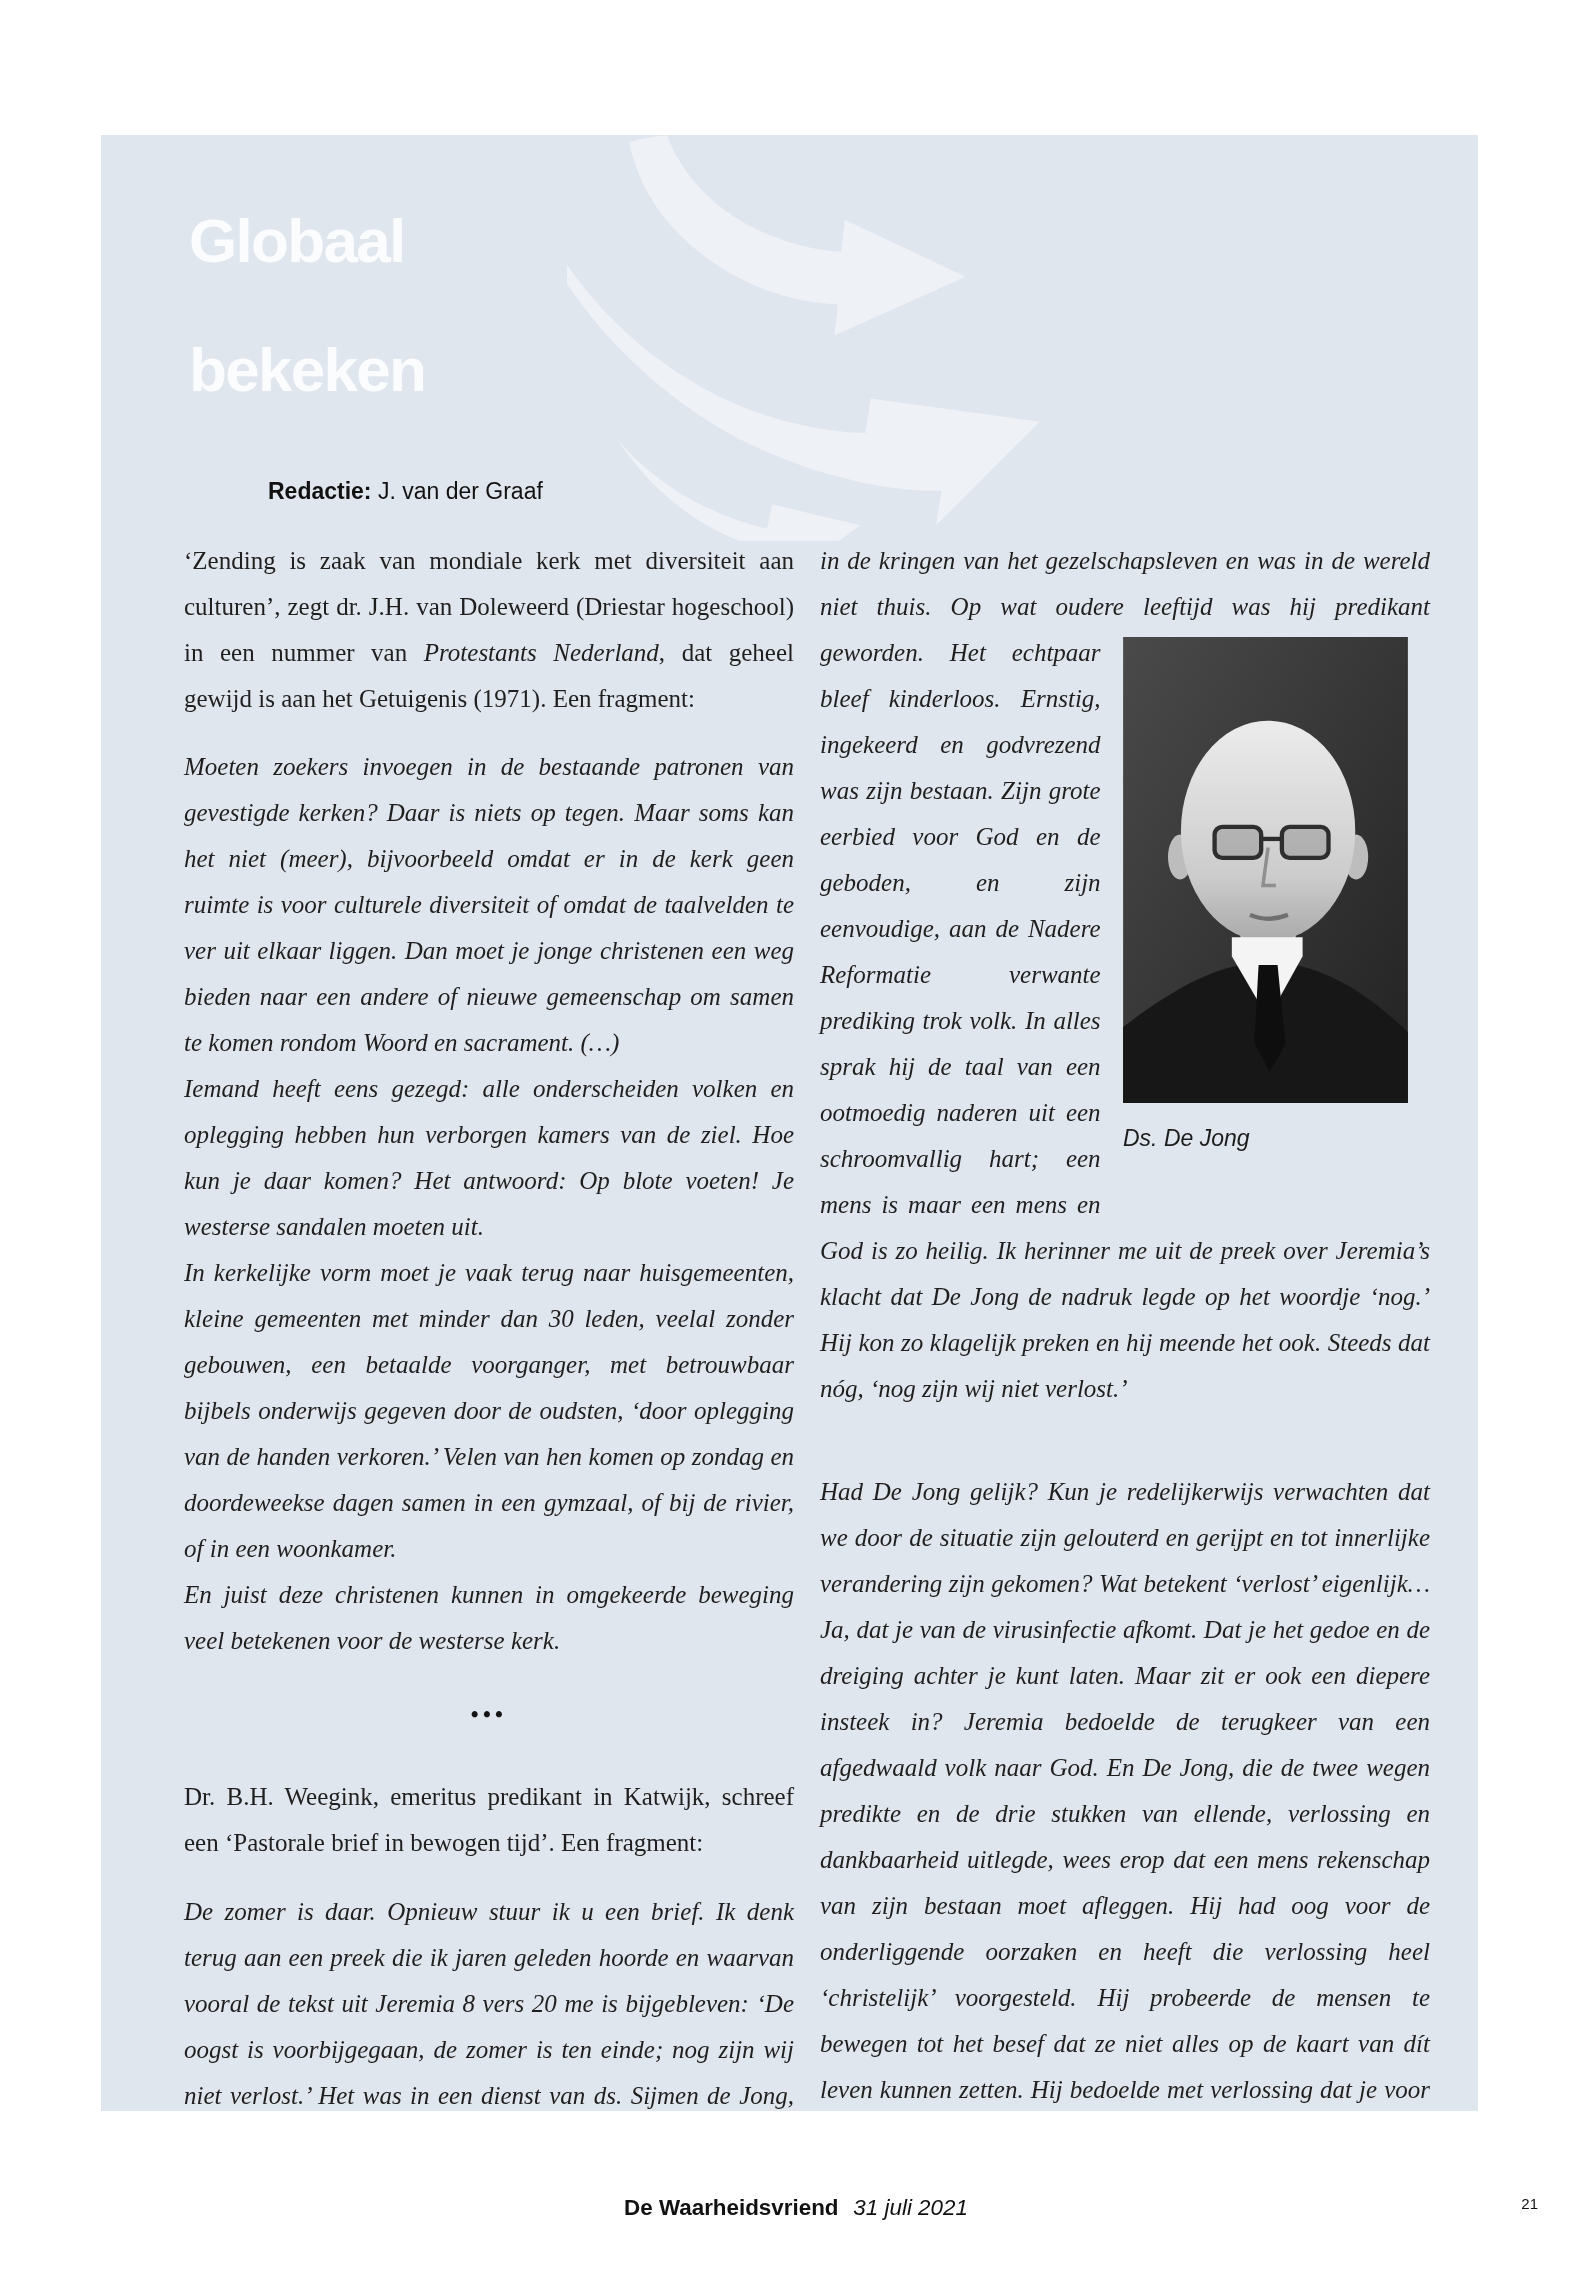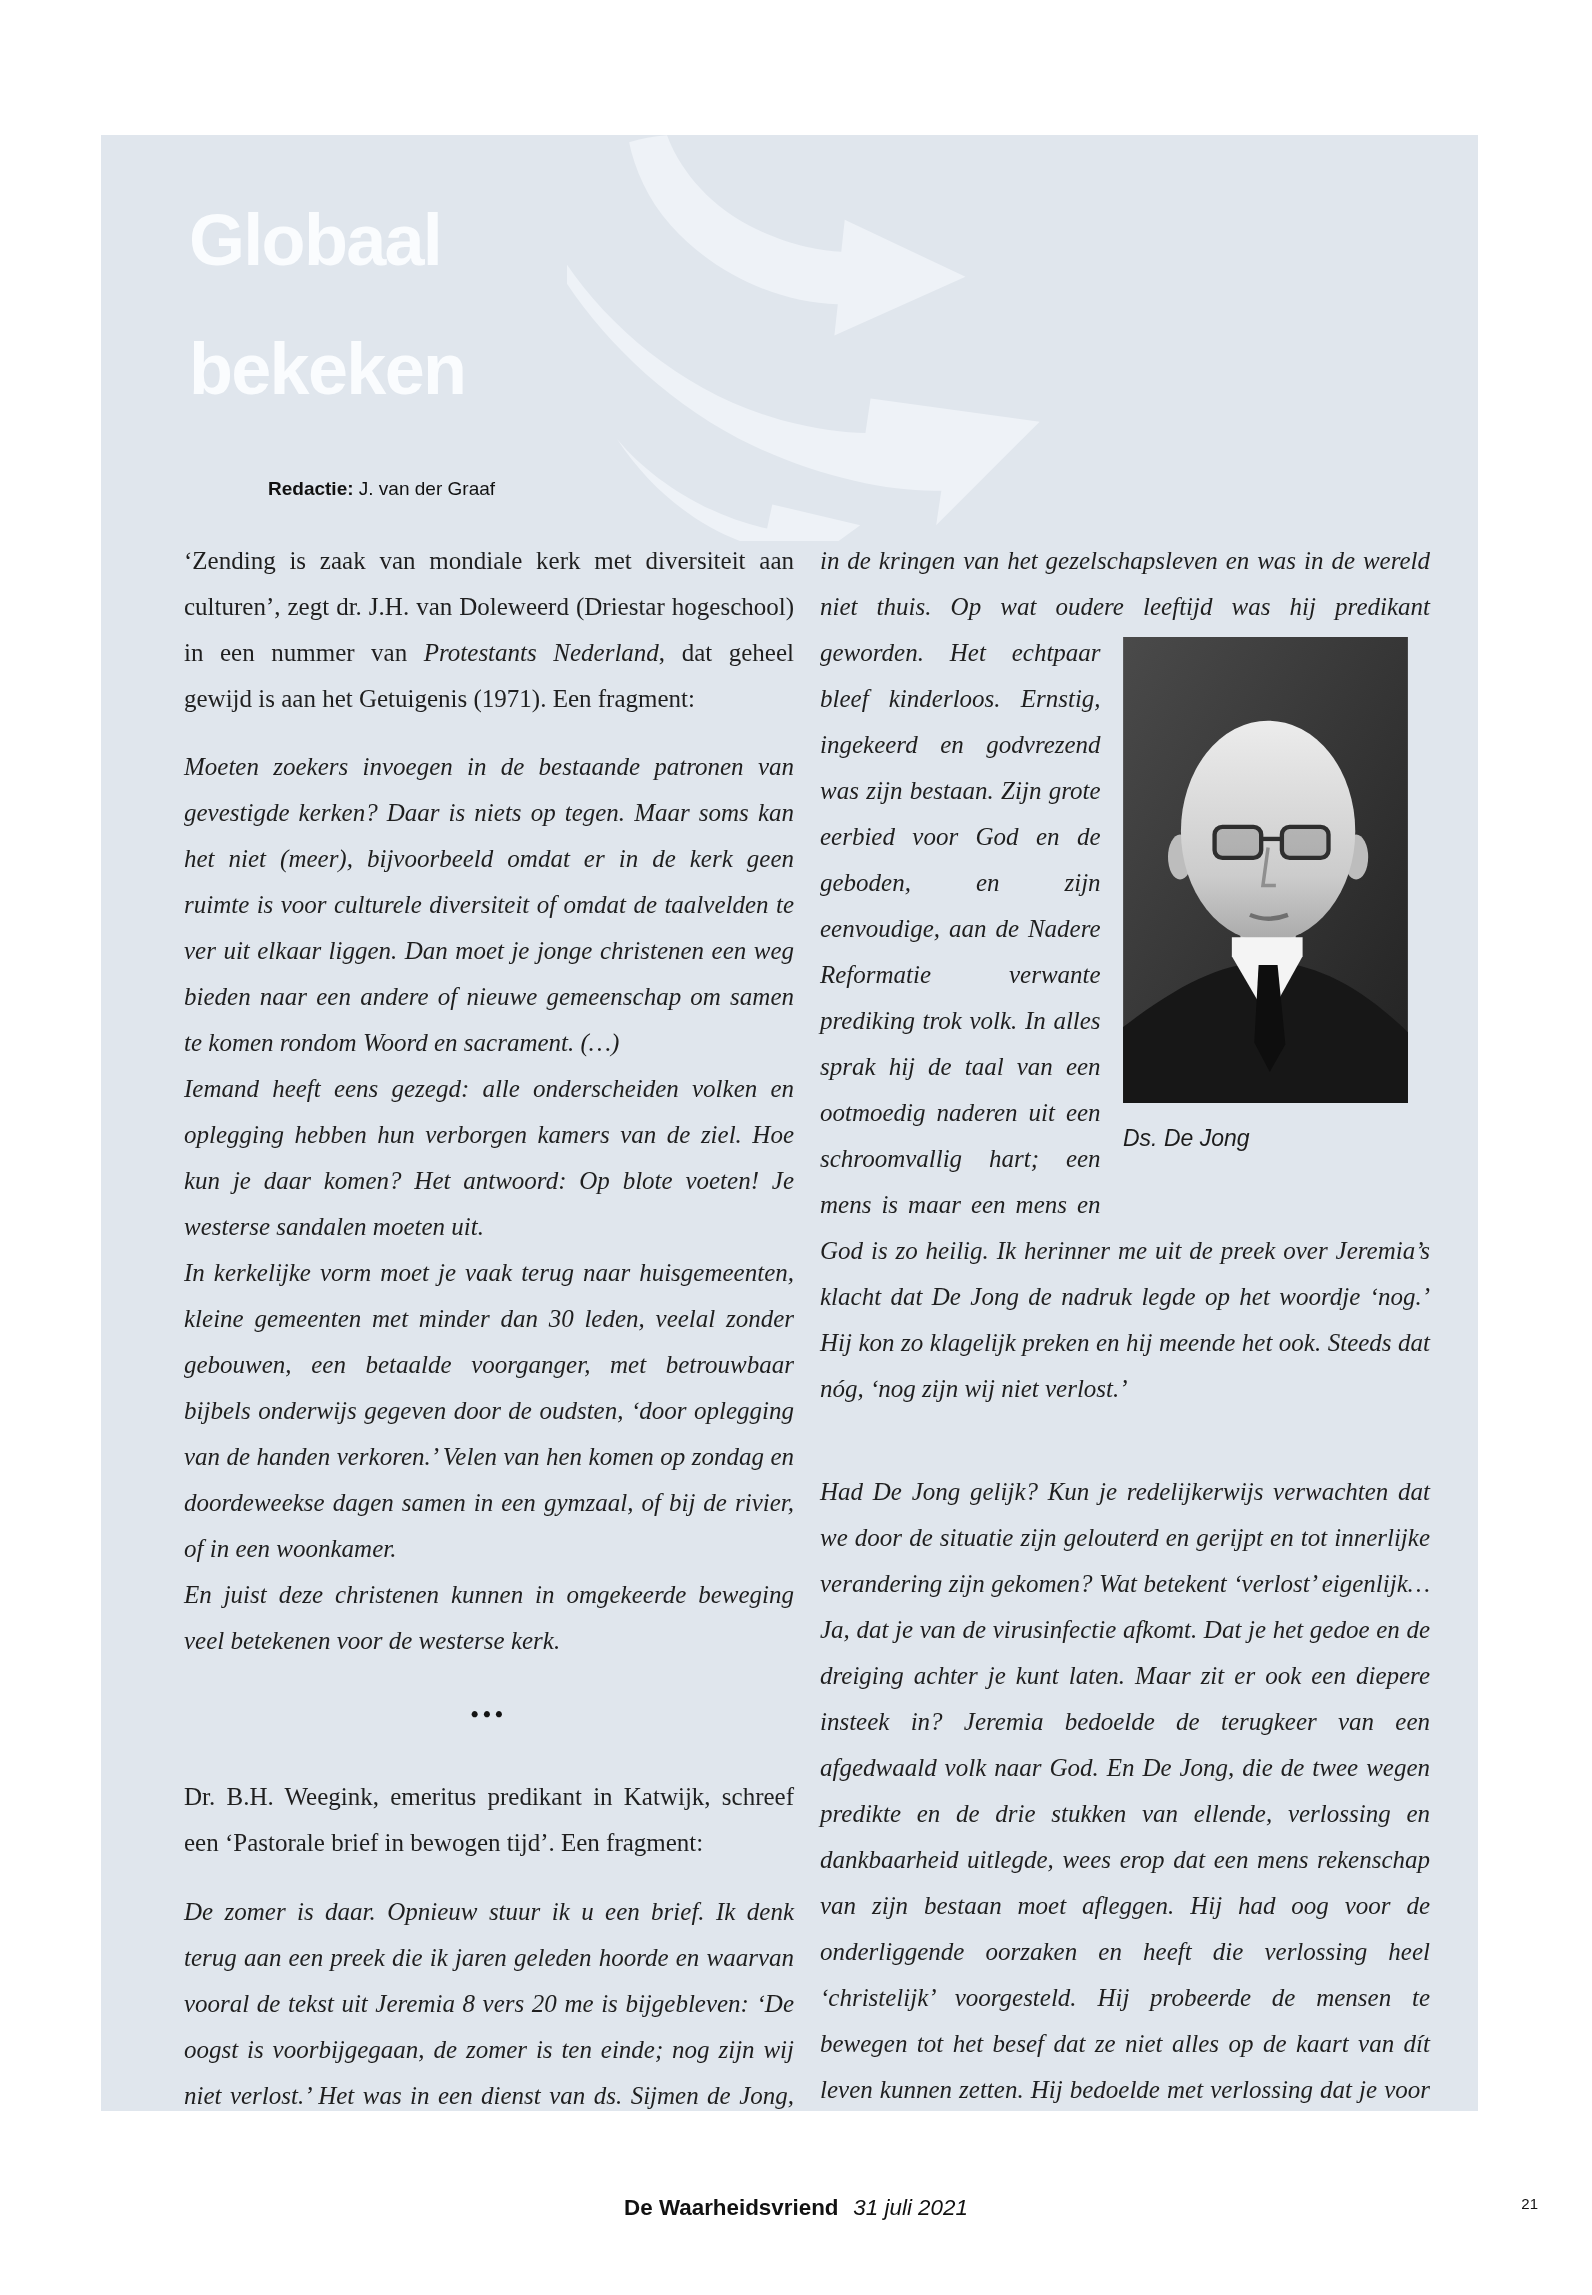--- a/index.html
+++ b/index.html
@@ -3,26 +3,26 @@
 <meta charset="utf-8">
 <style>
   html,body{margin:0;padding:0;background:#ffffff;}
   .page{position:relative;width:1592px;height:2295px;background:#ffffff;overflow:hidden;
         font-family:"Liberation Serif","DejaVu Serif",serif;color:#1f1f1f;}
   .panel{position:absolute;left:101px;top:135px;width:1377px;height:1976px;
          background:#e0e6ed;overflow:hidden;}
   .swoosh{position:absolute;left:466px;top:0;width:483px;height:406px;}
   .title{position:absolute;left:88px;top:41px;margin:0;
          font-family:"Liberation Sans","DejaVu Sans",sans-serif;
-         font-weight:bold;font-size:72px;line-height:129px;letter-spacing:-1.7px;
+         font-weight:bold;font-size:62px;line-height:129px;letter-spacing:-1.7px;
          color:#fafcfe;z-index:2;}
   .title span{display:block;}
   .redactie{position:absolute;left:167px;top:343px;
             font-family:"Liberation Sans","DejaVu Sans",sans-serif;
-            font-size:19px;color:#111;}
+            font-size:23px;color:#111;}
   .redactie .lbl{font-weight:bold;}
   .col{position:absolute;top:403px;width:610px;font-size:25px;line-height:46px;
        text-align:justify;hyphens:auto;}
   .col-left{left:83px;}
   .col-right{left:719px;}
   .col p{margin:0;}
   .quote{font-style:italic;}
   .p-gap{margin-top:22.4px !important;}
   .p-gap-big{margin-top:57px !important;font-family:Liberation Serif, serif;}
   .divider{margin:28px 0 36px 0;text-align:center;font-style:normal;

